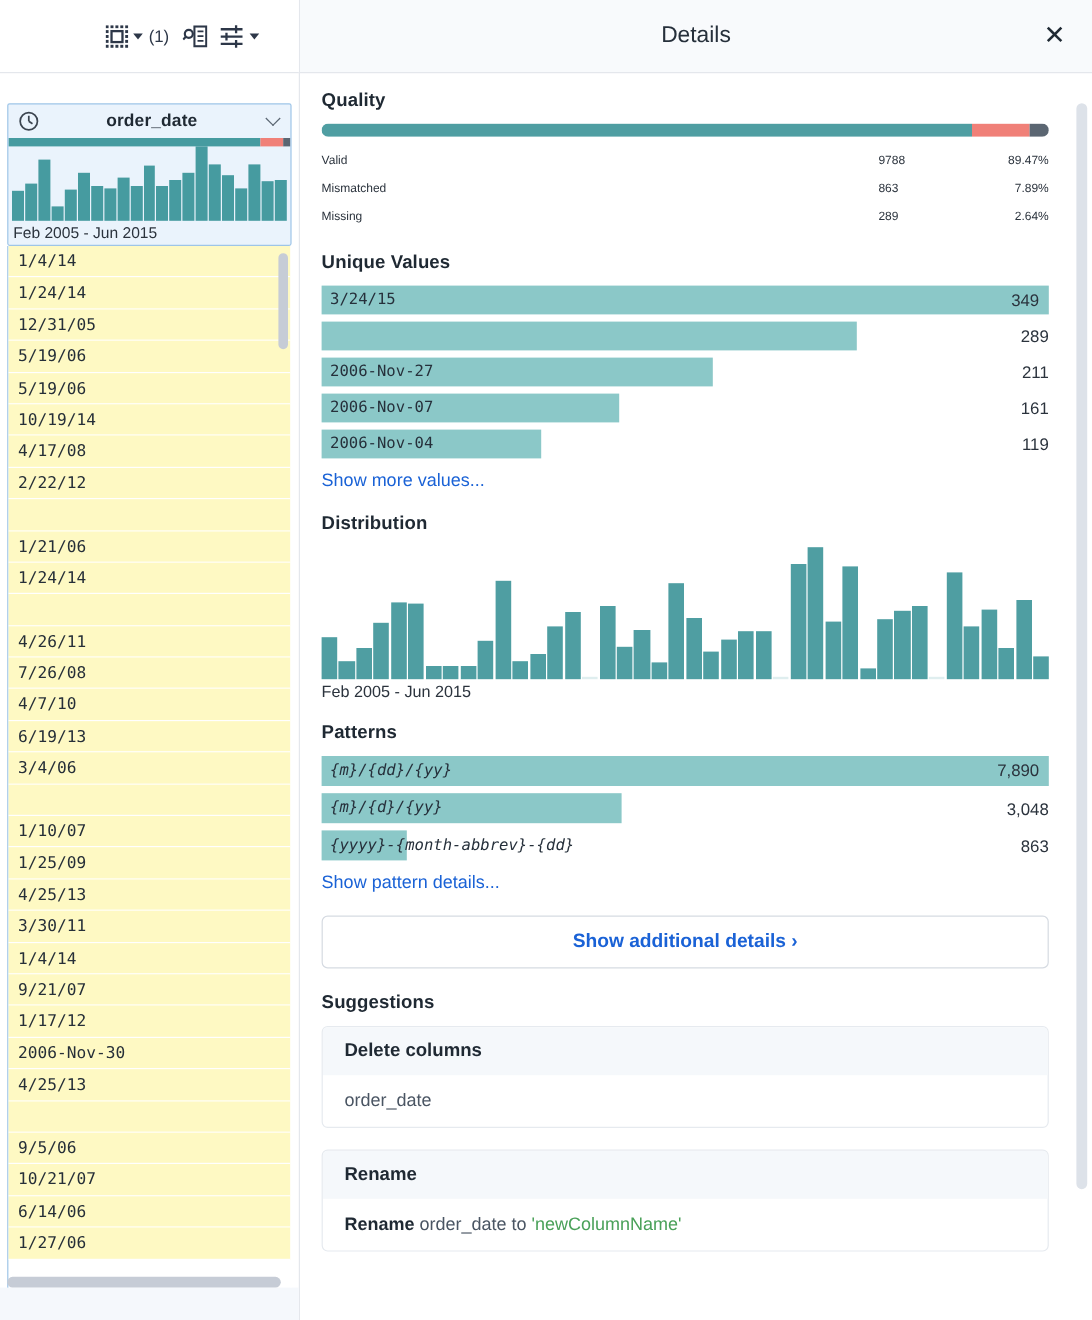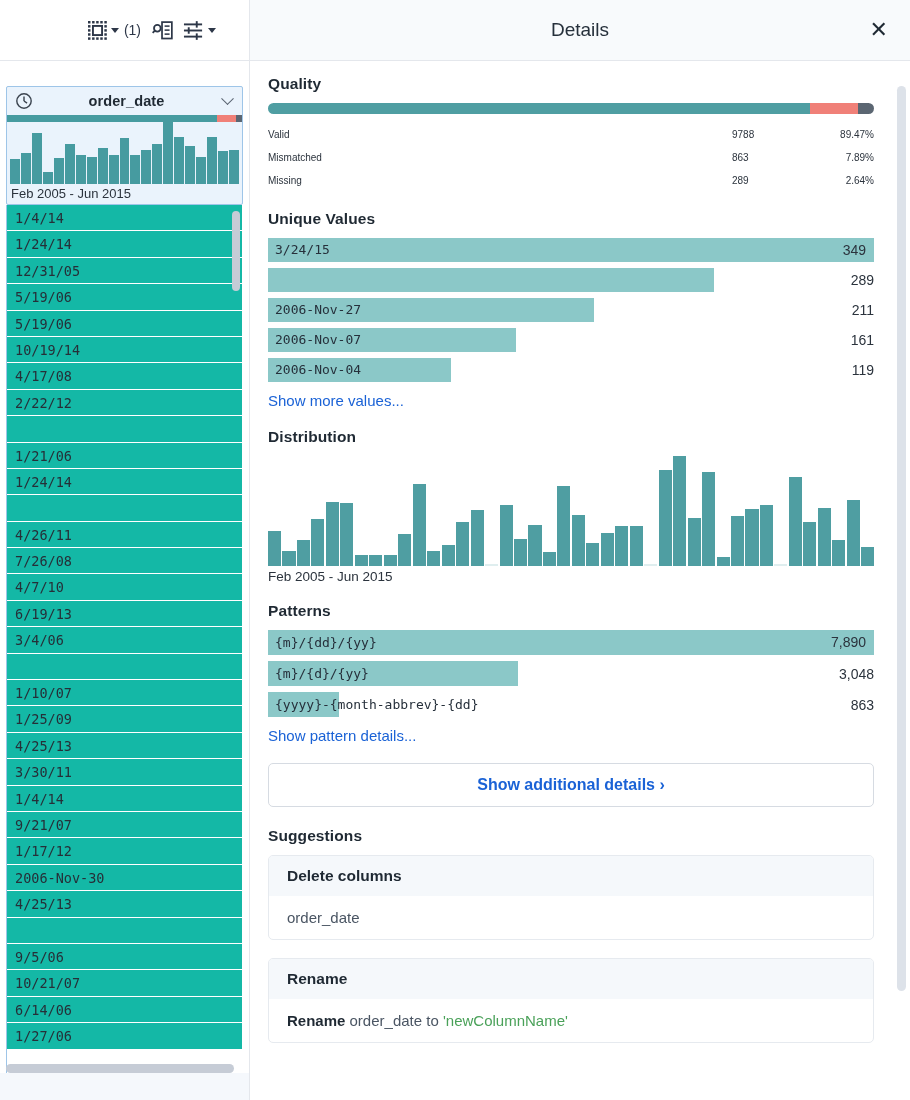--- a/index.html
+++ b/index.html
@@ -82,21 +82,21 @@
     flex: 1; position: relative; overflow: hidden;
     margin: 0 6px 0 6px;
     border-left: 1px solid #9ec5e8;
     border-right: 1px solid #ffffff;
   }
   .vrow {
     height: 26.4px; line-height: 26.4px;
     font-family: "DejaVu Sans Mono", monospace;
     font-size: 13.5px; color: #262f38;
     padding-left: 8px;
-    background: #14b8a6;
+    background: #fef9c3;
     border-bottom: 1px solid #ffffff;
     white-space: nowrap; overflow: hidden;
   }
   .vrow.blank { color: transparent; }
   .vscroll {
     position: absolute; top: 6px; right: 2px;
     width: 8px; height: 80px;
     background: #c6ccd6; border-radius: 4px;
   }
   .hscroll-track {
@@ -188,21 +188,21 @@
   
   .pt-row {
     display: flex; align-items: center;
     height: 25px; margin-bottom: 6px;
   }
   .pt-bar-wrap { flex: 1; height: 25px; position: relative; }
   .pt-bar { position: absolute; left:0; top:0; height: 25px; background: #8bc8c8; }
   .pt-label {
     position: absolute; left: 7px; top: 0; height: 37px; line-height: 25px;
     font-family: "DejaVu Sans Mono", monospace; font-size: 13px;
-    color: #26303b; white-space: nowrap;
+    color: #26303b; white-space: nowrap; font-style: italic;
   }
   .pt-count { width: 54px; text-align: right; font-size: 14px; color: #2b333d; padding-left: 8px; }
   .pt-count.inbar { position: absolute; right: 8px; top: 0; line-height: 25px; width:auto; padding: 0; }
 
   .big-btn {
     margin: 14px 0 20px 0;
     height: 44px; border: 1px solid #d6dbe2; border-radius: 5px;
     display: flex; align-items: center; justify-content: center;
     color: #1a62d6; font-size: 16px; font-weight: 700;
     background: #ffffff;

